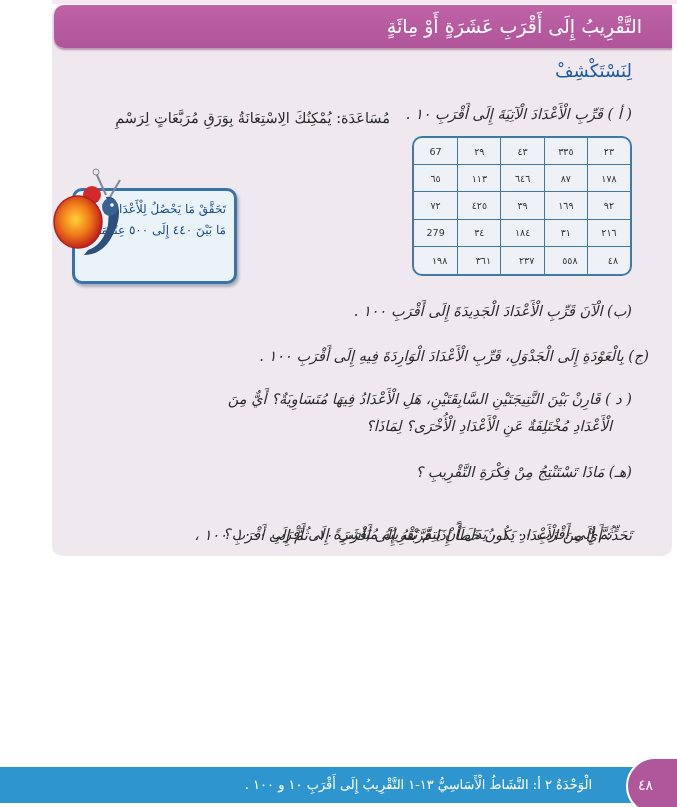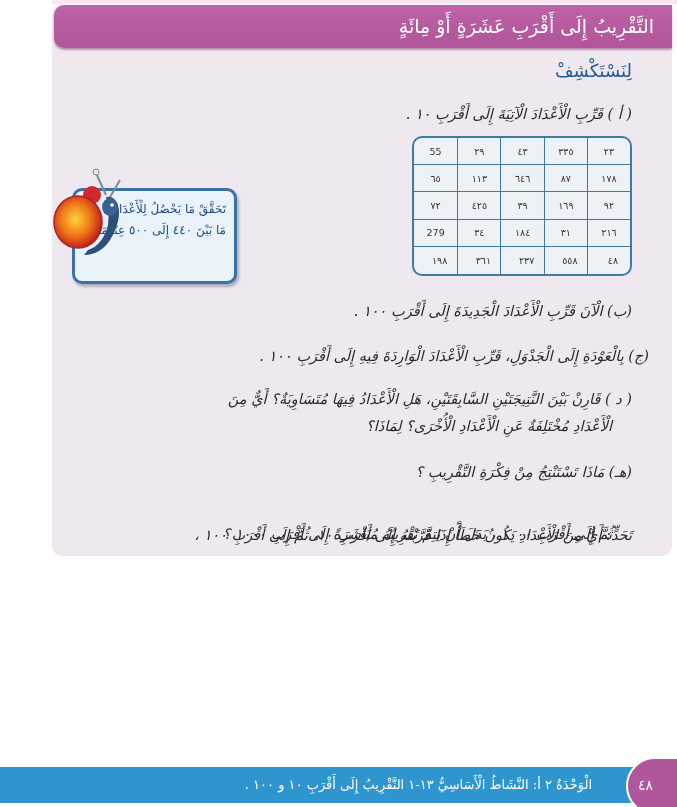--- a/index.html
+++ b/index.html
@@ -10,21 +10,21 @@
 
     .panel {
       position: absolute; left: 52px; top: 5px; width: 620px; height: 551px;
       background: #efe9ef; border-radius: 10px;
     }
     .title-bar {
       position: absolute; left: 54px; top: 5px; width: 618px; height: 43px;
       background: linear-gradient(#bf62a6, #b0559a);
       border-radius: 10px 0 0 10px;
       box-shadow: 0 2px 2px rgba(120,40,100,0.45);
-      direction: rtl; padding-right: 18px;
+      direction: rtl; padding-right: 30px;
     }
     .title-bar .title {
       font-family: "DejaVu Sans", sans-serif; font-size: 19px; color: #ffffff;
       line-height: 42px; white-space: nowrap;
     }
     .section-title {
       position: absolute; right: 45px; top: 60px;
       font-family: "DejaVu Sans", sans-serif; font-size: 18px; color: #1d5aa0; direction: rtl;
     }
     .q {
@@ -85,21 +85,21 @@
 
 <div class="q" style="right:45px; top:100px;">( أ ) قَرِّبِ الْأَعْدَادَ الْآتِيَةَ إِلَى أَقْرَبِ ١٠ .</div>
 
 <table class="grid">
   <tbody>
     <tr>
       <td>٢٣</td>
       <td>٣٣٥</td>
       <td>٤٣</td>
       <td>٢٩</td>
-      <td>55</td>
+      <td>67</td>
     </tr>
     <tr>
       <td>١٧٨</td>
       <td>٨٧</td>
       <td>٦٤٦</td>
       <td>١١٣</td>
       <td>٦٥</td>
     </tr>
     <tr>
       <td>٩٢</td>
@@ -119,20 +119,21 @@
       <td>٤٨</td>
       <td>٥٥٨</td>
       <td>٢٣٧</td>
       <td>٣٦١</td>
       <td>١٩٨</td>
     </tr>
   </tbody>
 </table>
 
 <div class="help">
+  <div>مُسَاعَدَة: يُمْكِنُكَ الِاسْتِعَانَةُ بِوَرَقِ مُرَبَّعَاتٍ لِرَسْمِ</div>
 </div>
 
 <div class="tip-box">
   <div>تَحَقَّقْ مَا يَحْصُلُ لِلْأَعْدَادِ</div>
   <div>مَا بَيْنَ ٤٤٠ إِلَى ٥٠٠ عِنْدَمَا</div>
 </div>
 
 <svg class="snail" viewBox="0 0 80 95">
   <defs>
     <radialGradient id="shellg" cx="45%" cy="45%" r="55%">

